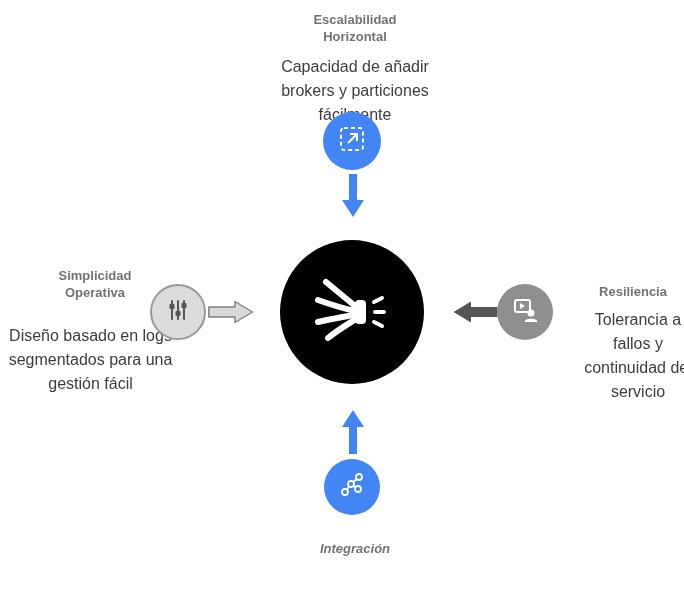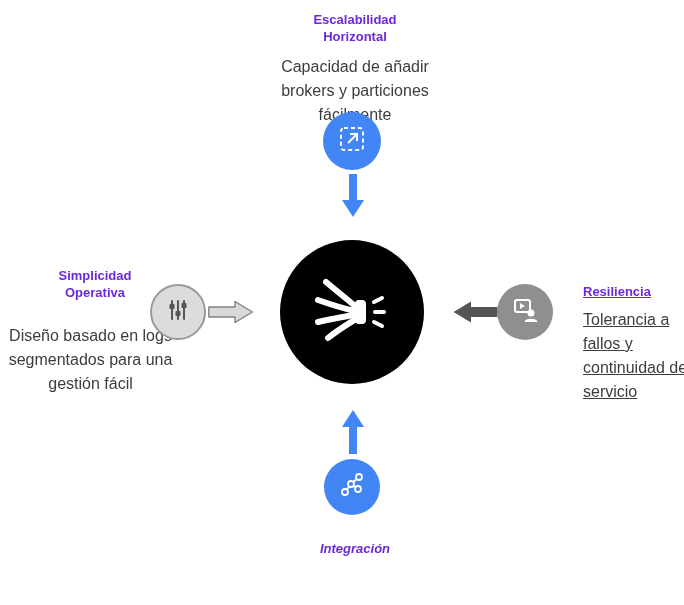--- a/index.html
+++ b/index.html
@@ -2,27 +2,27 @@
 <html><head>
 <meta charset="utf-8">
 <style>
   html,body{margin:0;padding:0;background:#ffffff;}
   .canvas{
     position:relative;width:684px;height:605px;background:#ffffff;
     font-family:"Liberation Sans", sans-serif;overflow:hidden;
   }
   .title{
     position:absolute;font-weight:bold;font-size:13px;line-height:1.3;
-    color:#6d28d9;text-align:center;white-space:pre-line;
+    color:#737373;text-align:center;white-space:pre-line;
   }
   .desc{
     position:absolute;font-size:16px;line-height:1.5;
     color:#3d3d3d;text-align:center;white-space:pre-line;
   }
-  .left-align{text-align:left;text-decoration:underline;}
+  .left-align{text-align:center;}
   .icon-circle{
     position:absolute;border-radius:50%;
     display:flex;align-items:center;justify-content:center;box-sizing:border-box;
   }
   .blue{background:#4285F4;}
   .gray-light{background:#DCDCDC;border:2px solid #9a9a9a;}
   .gray-mid{background:#8F8F8F;}
   .center-circle{
     position:absolute;left:280px;top:240px;width:144px;height:144px;
     background:#000000;border-radius:50%;

